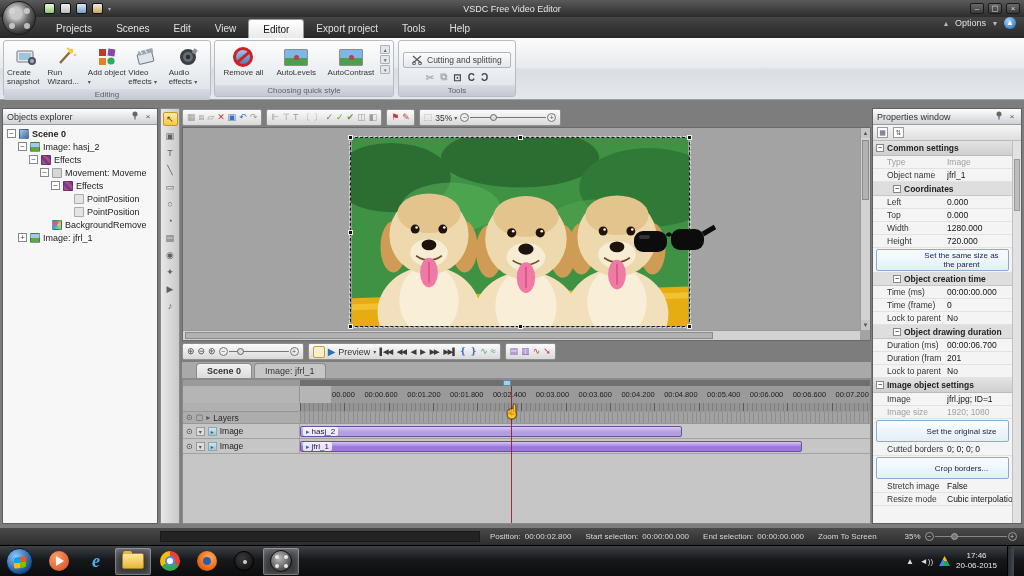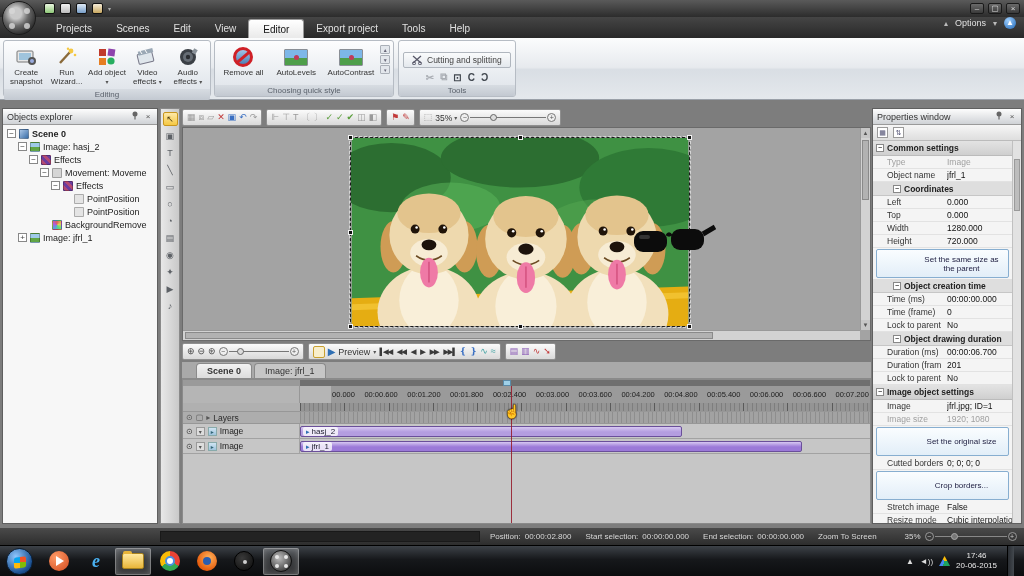--- a/index.html
+++ b/index.html
@@ -35,21 +35,21 @@
 
   
   .ribbon{position:absolute;left:0;top:38px;width:1024px;height:62px;
     background:linear-gradient(#fbfcfd, #e7eaee 48%, #d9dee4 52%, #e4e8ec);border-bottom:1px solid #9aa0a8;}
   .rgroup{position:absolute;top:2px;bottom:2px;border:1px solid #b6bcc4;border-radius:3px;
     background:linear-gradient(#fdfdfe,#e9edf1 60%,#dde2e8);display:flex;flex-direction:column;}
   .rgroup .gbody{flex:1;display:flex;align-items:flex-start;padding:2px 3px;gap:2px;}
   .rgroup .glabel{height:11px;background:linear-gradient(#d7dce2,#c3c9d1);color:#5a616b;font-size:8px;
     text-align:center;line-height:11px;border-radius:0 0 2px 2px;}
   .rbtn{width:42px;display:flex;flex-direction:column;align-items:center;font-size:8px;color:#333;
-    text-align:center;line-height:1.1;padding-top:2px;border-radius:2px;}
+    text-align:left;line-height:1.1;padding-top:2px;border-radius:2px;}
   .rbtn .ric{height:24px;display:flex;align-items:center;justify-content:center;}
   .caret{font-size:6px;color:#555;}
   .thumb{width:24px;height:17px;border:1px solid #8a8f96;border-radius:1px;
     background:linear-gradient(#7db7e8 55%,#4e9e4a 55%);position:relative;}
   .thumb b{position:absolute;left:9px;top:5px;width:5px;height:5px;border-radius:50%;background:#c03a5a;}
   .noicon{width:20px;height:20px;border-radius:50%;border:3px solid #cf2027;position:relative;
     background:linear-gradient(#9fc4e8,#4f7fb5);}
   .noicon i{position:absolute;left:-2px;top:6px;width:18px;height:3px;background:#cf2027;transform:rotate(-40deg);}
   .scrollcol{width:10px;display:flex;flex-direction:column;gap:1px;padding-top:2px;}
   .scrollcol span{height:9px;background:#e3e7ec;border:1px solid #aab0b8;font-size:5px;color:#667;
@@ -173,21 +173,21 @@
   .prop-header{height:15px;display:flex;align-items:center;gap:3px;background:linear-gradient(#e3e3e3,#cfcfcf);
     font-weight:bold;border-bottom:1px solid #bbb;padding-left:3px;}
   .prop-sub{height:14px;display:flex;align-items:center;gap:3px;background:#dedede;font-weight:bold;
     border-bottom:1px solid #c6c6c6;padding-left:20px;}
   .pm{width:8px;height:8px;border:1px solid #888;background:#fff;font-size:7px;line-height:6px;text-align:center;color:#444;flex:0 0 8px;}
   .prop-row{height:13px;display:flex;align-items:center;border-bottom:1px solid #e2e2e2;padding-left:14px;}
   .prop-row .pl{width:60px;flex:0 0 60px;color:#333;}
   .prop-row .pv{flex:1;color:#111;white-space:nowrap;overflow:hidden;}
   .prop-row.gray .pl,.prop-row.gray .pv{color:#a0a0a0;}
   .prop-btnrow{padding:1px 3px;}
-  .prop-btn{width:100%;height:29px;font-size:8px;font-family:"Liberation Sans",sans-serif;color:#224;
+  .prop-btn{width:100%;height:22px;font-size:8px;font-family:"Liberation Sans",sans-serif;color:#224;
     background:linear-gradient(#fafdff,#e2eef8);border:1px solid #87aed0;border-radius:2px;padding-left:44px;}
   .pscroll{position:absolute;right:0;top:0;bottom:0;width:9px;background:#e2e2e2;border-left:1px solid #c0c0c0;}
   .pscroll .vth{position:absolute;left:1px;right:1px;top:18px;height:52px;background:#bdbdbd;border:1px solid #9a9a9a;}
   .prop-tabs{height:18px;background:#4a4a4a;display:flex;align-items:flex-end;gap:2px;padding:0 2px;}
   .ptab{flex:1;height:15px;font-size:8.5px;display:flex;align-items:center;gap:3px;justify-content:center;
     border-radius:3px 3px 0 0;border:1px solid #777;}
   .ptab.res{background:linear-gradient(#9a9a9a,#6e6e6e);color:#eee;}
   .ptab.prp{background:linear-gradient(#f4f4f4,#d6d6d6);color:#222;}
   .ptab .ic{width:8px;height:8px;border-radius:1px;}
   .ptab.res .ic{background:linear-gradient(#bde08f,#5a9e3a);}
@@ -248,20 +248,21 @@
         <i style="left:6px;top:21px;"></i>
         <i style="left:21px;top:21px;"></i>
     </div>
     <div class="qa-icons">
       <span class="qa" style="background:linear-gradient(#eaf6e0,#8fc878);"></span>
       <span class="qa" style="background:linear-gradient(#f2f2f2,#bdbdbd);"></span>
       <span class="qa" style="background:linear-gradient(#dfeaf6,#789ec8);"></span>
       <span class="qa" style="background:linear-gradient(#f6ecd8,#c8a860);"></span>
       <span style="font-size:6px;color:#aaa;">▾</span>
     </div>
+    <div class="ttl">VSDC Free Video Editor</div>
     <div class="winbtns">
       <span class="winbtn">–</span>
       <span class="winbtn">▢</span>
       <span class="winbtn">×</span>
     </div>
   </div>
 
   <div class="menubar">
     <div class="menu-items">
         <div class="menu-item">Projects</div>

